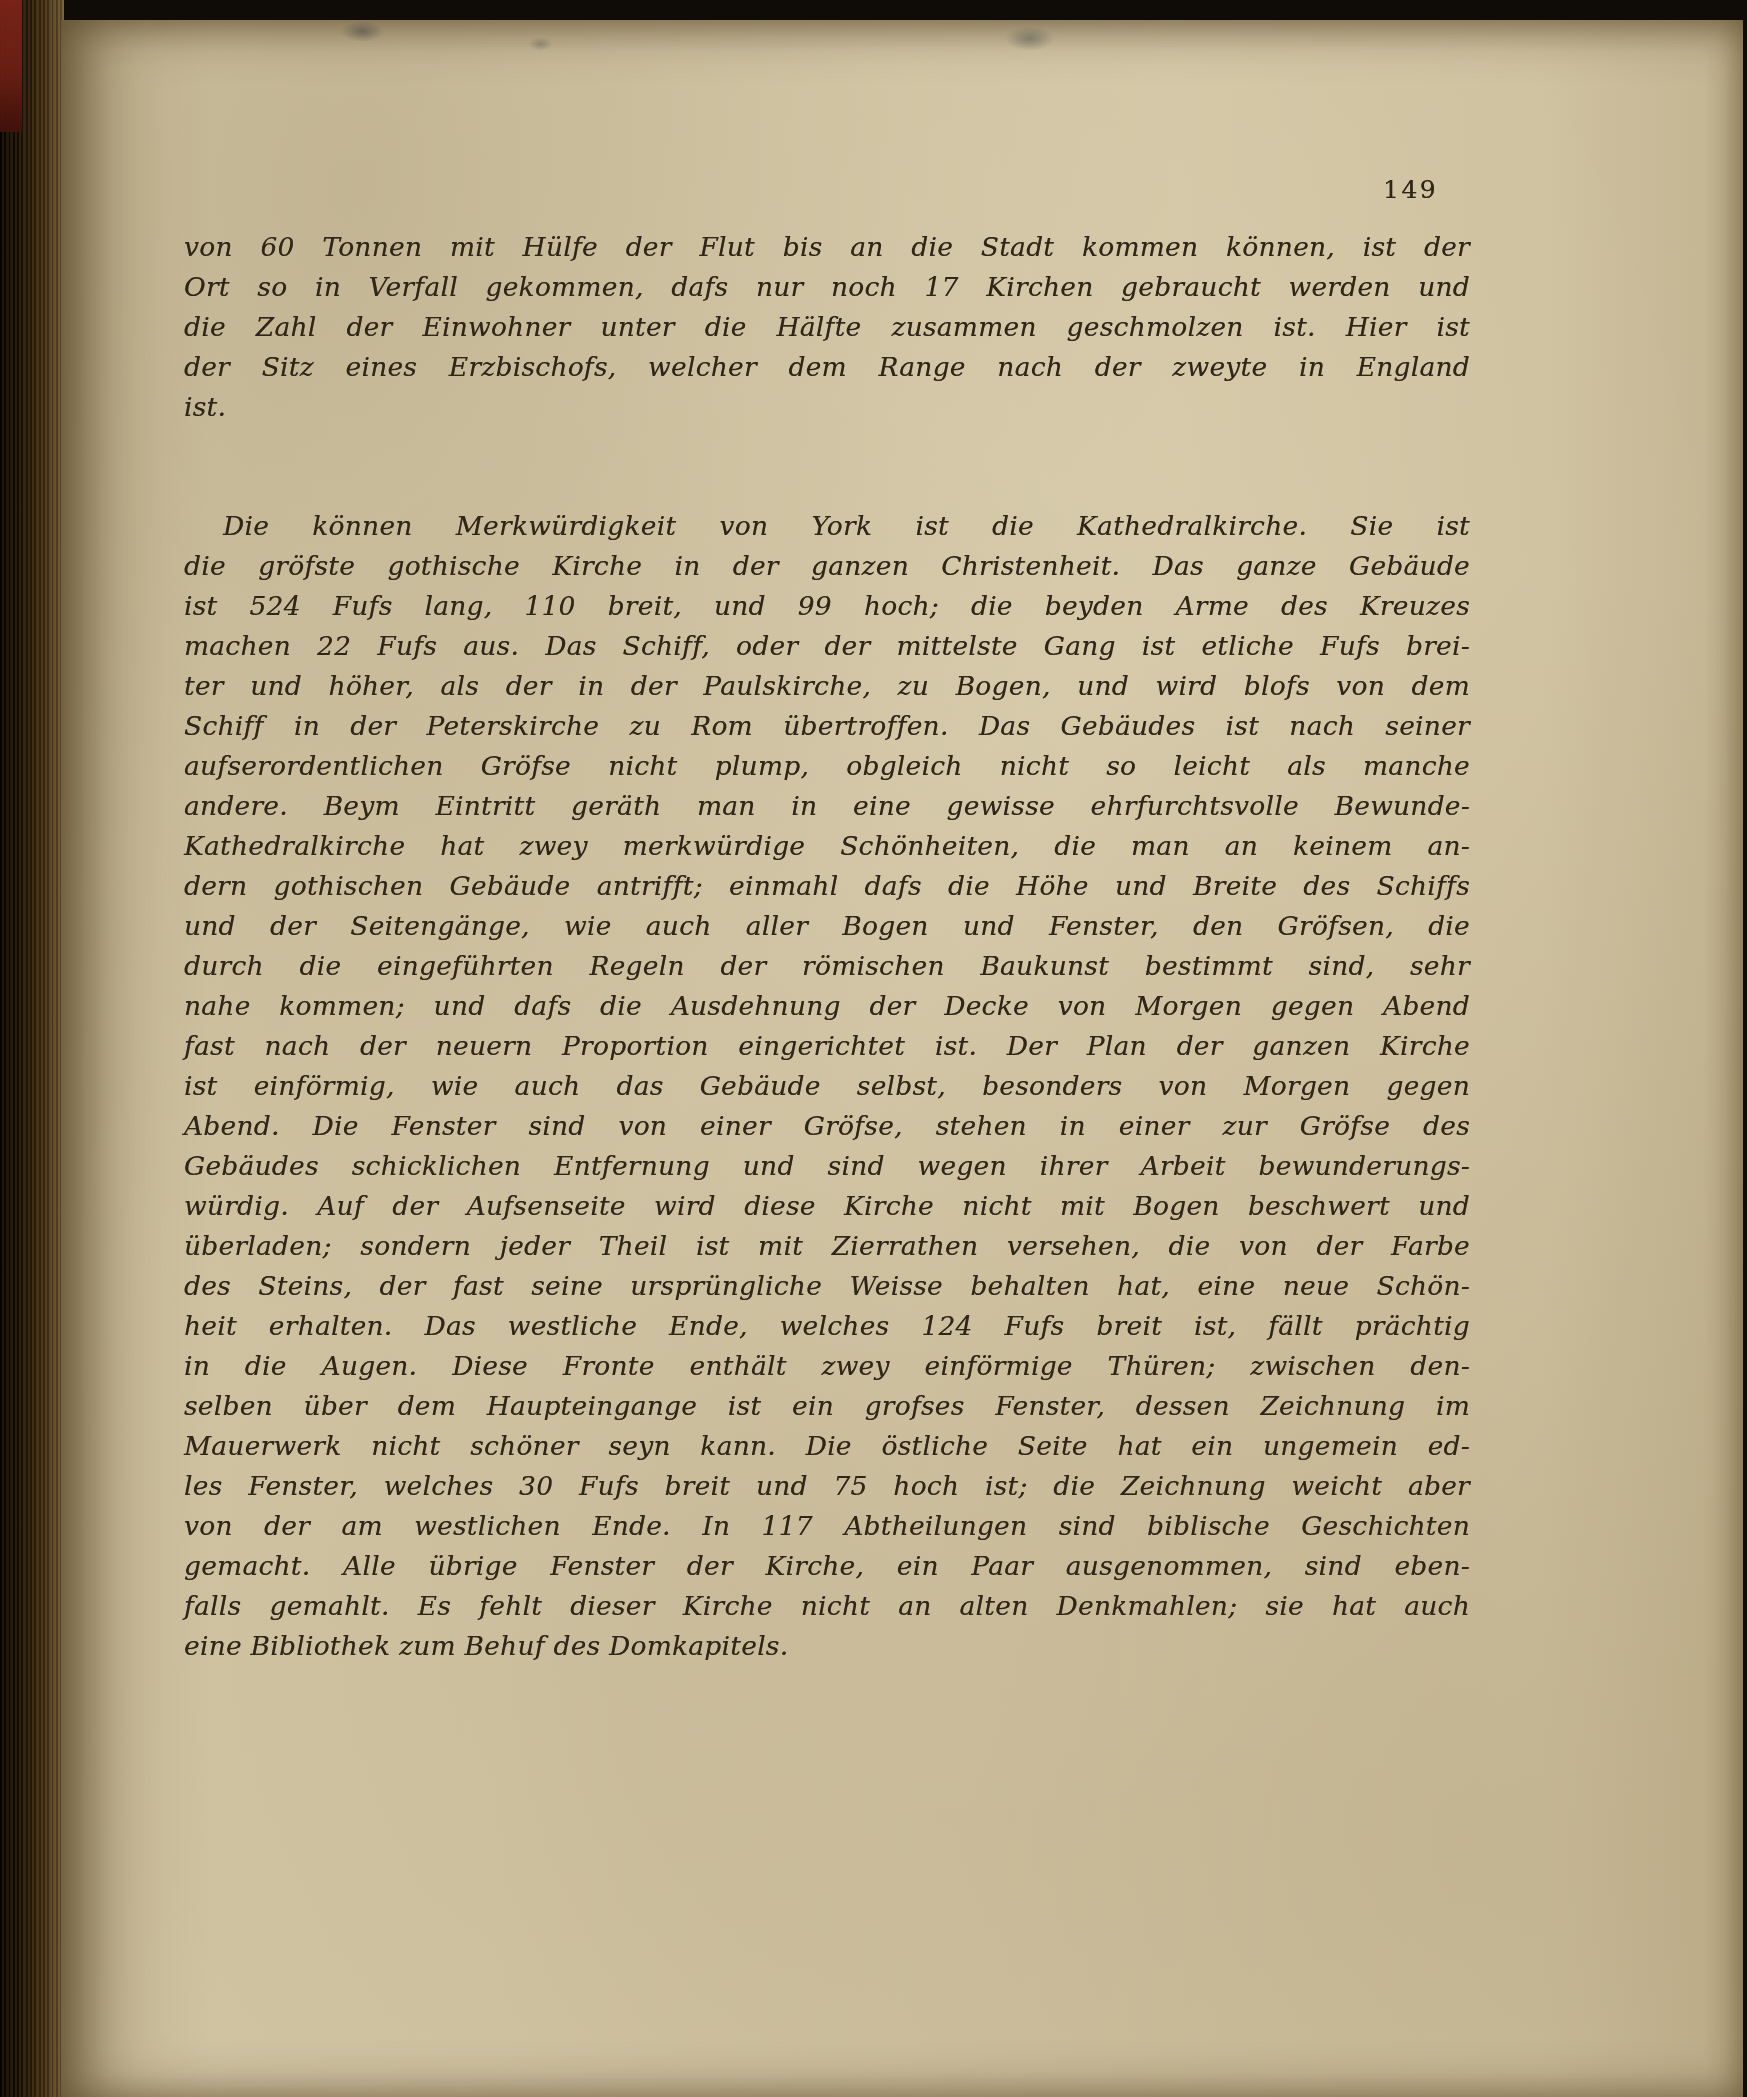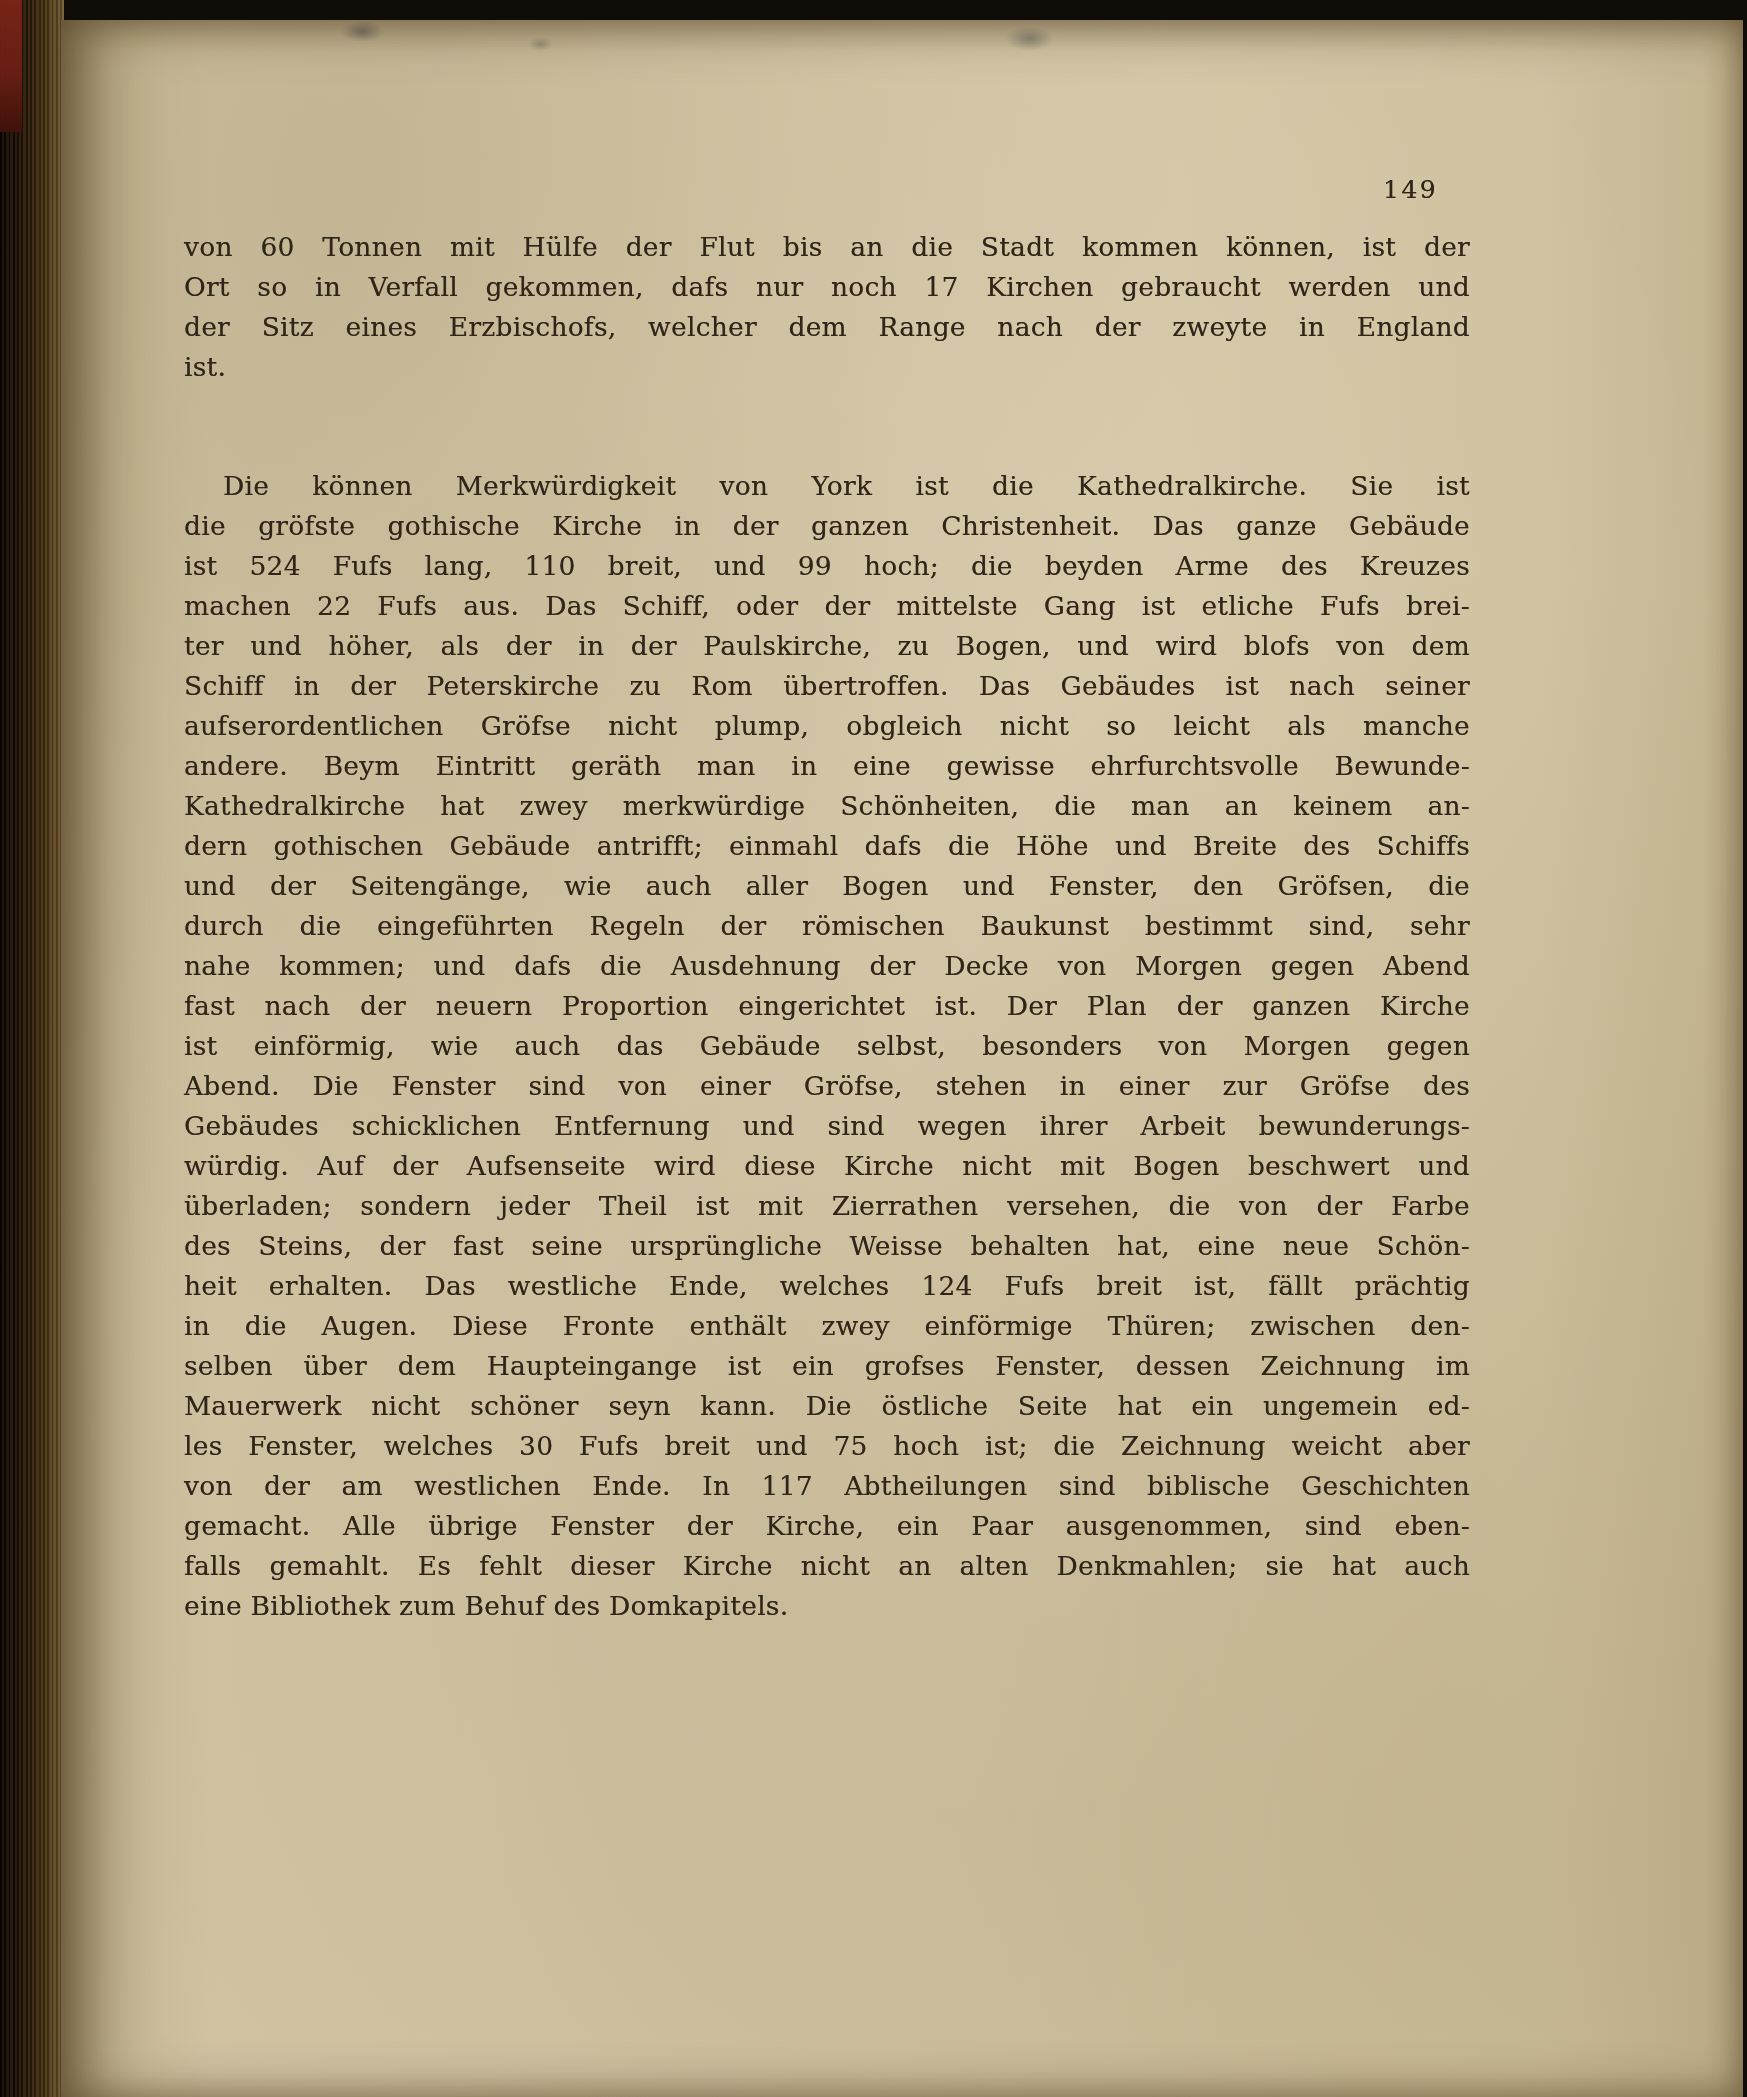--- a/index.html
+++ b/index.html
@@ -69,20 +69,21 @@
   }
 
   .text {
     position: absolute;
     left: 123px; top: 207px;
     width: 1286px;
     color: #2f2518;
     font-size: 26.4px;
     letter-spacing: 0.3px;
     text-shadow: 0.2px 0.2px 0.6px rgba(47,37,24,0.55);
+    font-style: italic;
   }
   .para { margin: 0; }
   .para.p2 { margin-top: 79px; }
   .line {
     height: 40px;
     line-height: 40px;
     text-align: justify;
     text-align-last: justify;
     white-space: nowrap;
     overflow: visible;
@@ -102,20 +103,21 @@
     <div class="smudge s2"></div>
     <div class="smudge s3"></div>
 
     <div class="pagenum">149</div>
 
     <div class="text">
 
       <div class="para">
         <div class="line">von 60 Tonnen mit Hülfe der Flut bis an die Stadt kommen können, ist der</div>
         <div class="line">Ort so in Verfall gekommen, dafs nur noch 17 Kirchen gebraucht werden und</div>
+        <div class="line">die Zahl der Einwohner unter die Hälfte zusammen geschmolzen ist. Hier ist</div>
         <div class="line">der Sitz eines Erzbischofs, welcher dem Range nach der zweyte in England</div>
         <div class="line end">ist.</div>
       </div>
 
       <div class="para p2">
         <div class="line indent">Die können Merkwürdigkeit von York ist die Kathedralkirche.  Sie ist</div>
         <div class="line">die gröfste gothische Kirche in der ganzen Christenheit.  Das ganze Gebäude</div>
         <div class="line">ist 524 Fufs lang, 110 breit, und 99 hoch; die beyden Arme des Kreuzes</div>
         <div class="line">machen 22 Fufs aus.  Das Schiff, oder der mittelste Gang ist etliche Fufs brei-</div>
         <div class="line">ter und höher, als der in der Paulskirche, zu Bogen, und wird blofs von dem</div>

